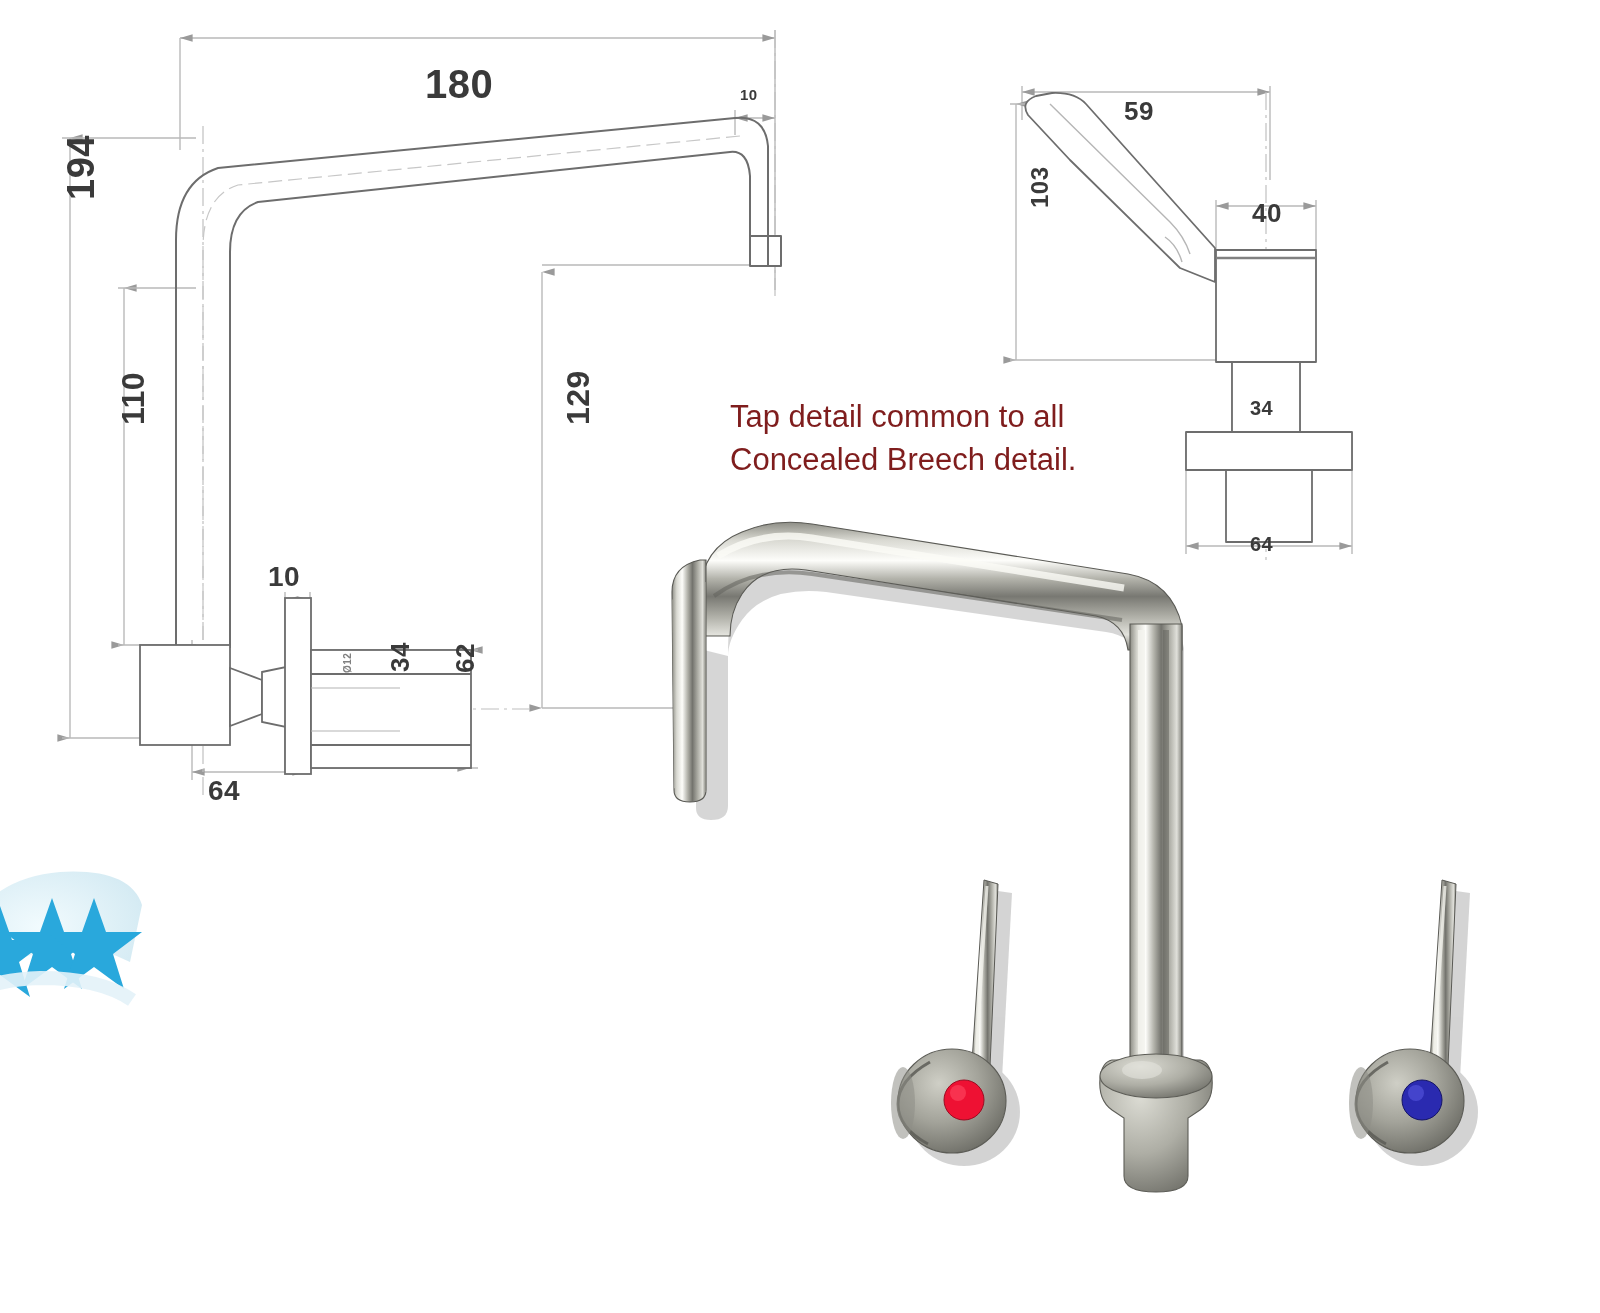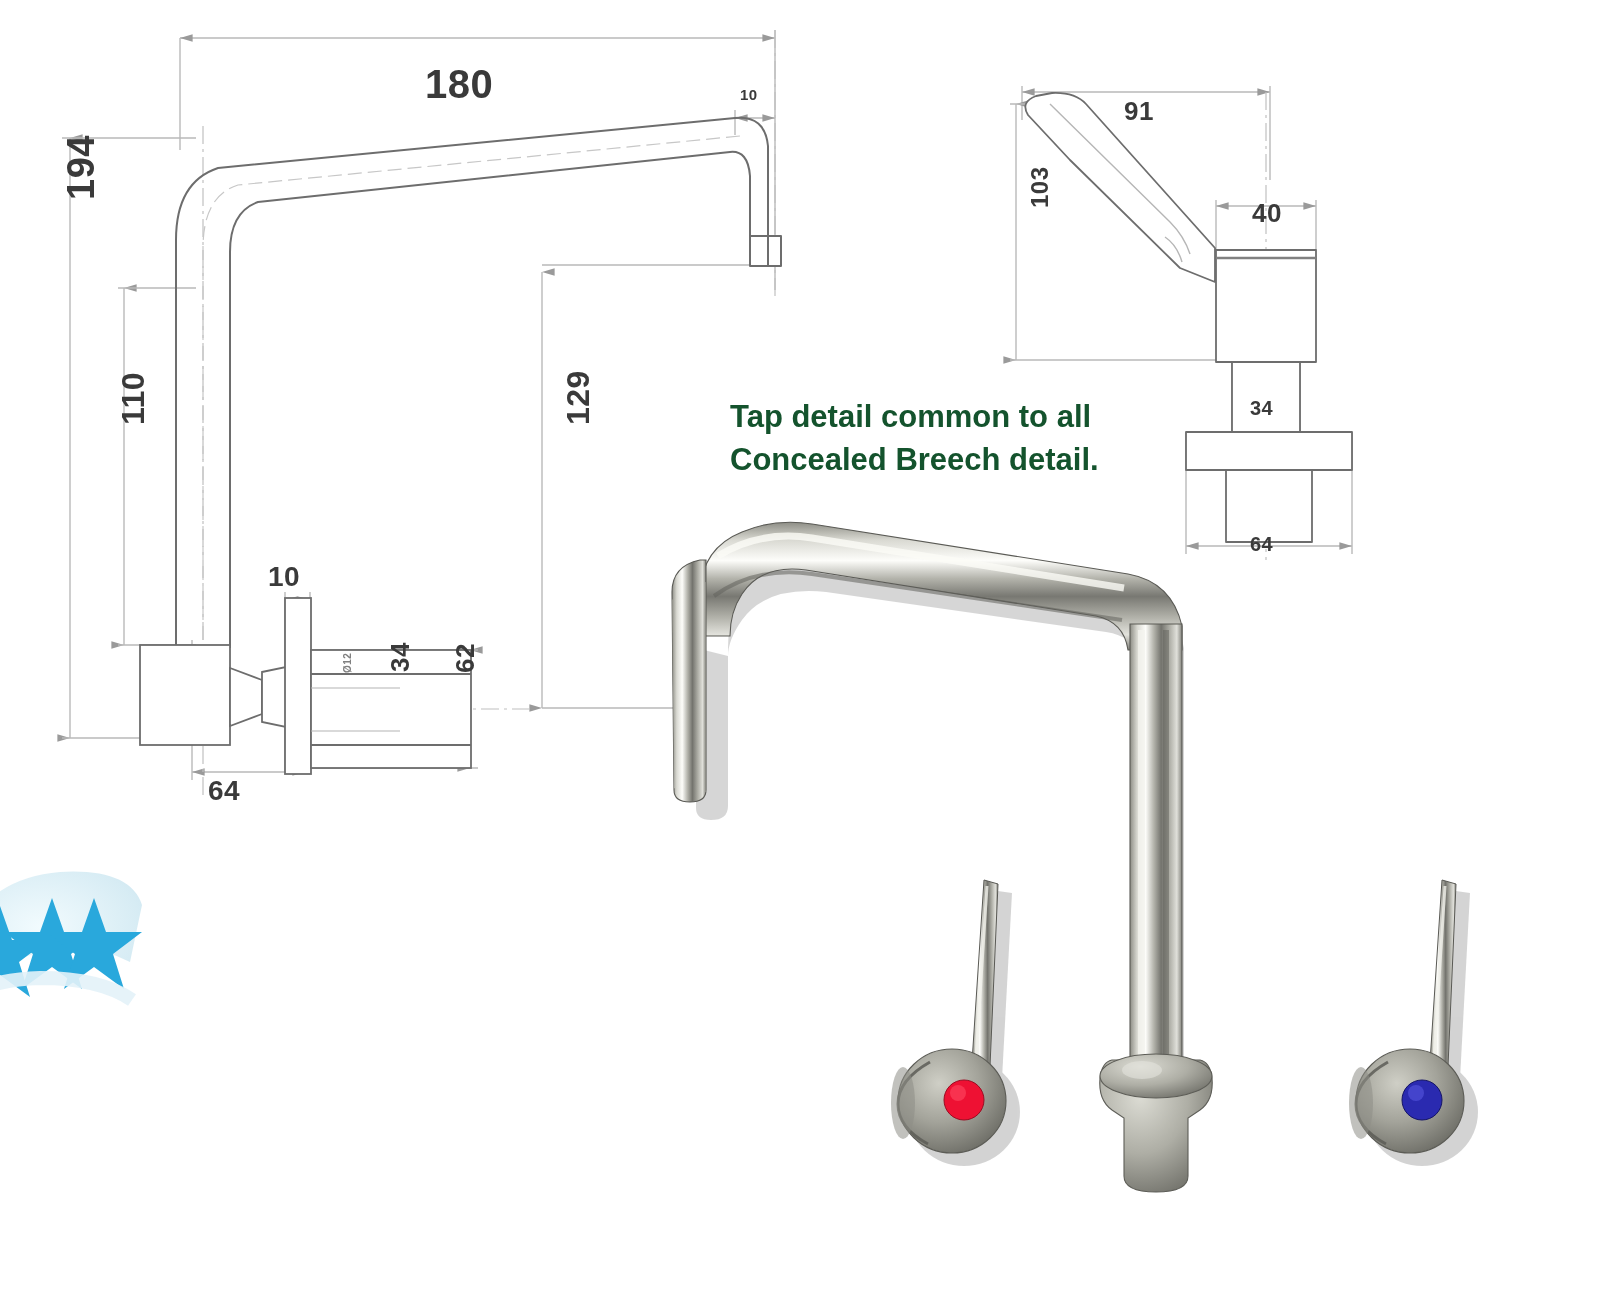--- a/index.html
+++ b/index.html
@@ -56,22 +56,22 @@
   .dim-64b { left: 1250px; top: 533px; font-size: 20px; }
 
   .caption {
     position: absolute;
     left: 730px;
     top: 396px;
     width: 460px;
     font-family: "Liberation Sans", sans-serif;
     font-size: 31px;
     line-height: 1.38;
-    color: #14532d;
-    font-weight: 700;
+    color: #7f1d1d;
+    font-weight: 400;
   }
 </style>
 </head>
 <body>
 
 <div id="page">
 
   <svg class="layer" viewBox="0 0 1600 1313">
     <defs>
       <marker id="arrL" markerWidth="10" markerHeight="8" refX="9" refY="4" orient="auto">
@@ -321,21 +321,21 @@
   <span class="dimtext dim-10top">10</span>
   <span class="dimtext dim-194">194</span>
   <span class="dimtext dim-110">110</span>
   <span class="dimtext dim-129">129</span>
   <span class="dimtext dim-10mid">10</span>
   <span class="dimtext dim-64">64</span>
   <span class="dimtext dim-34">34</span>
   <span class="dimtext dim-62">62</span>
   <span class="dimtext dim-dia">Ø12</span>
 
-  <span class="dimtext dim-91">91</span>
+  <span class="dimtext dim-91">59</span>
   <span class="dimtext dim-103">103</span>
   <span class="dimtext dim-40">40</span>
   <span class="dimtext dim-34b">34</span>
   <span class="dimtext dim-64b">64</span>
 
   <div class="caption">
     <div>Tap detail common to all</div>
     <div>Concealed Breech detail.</div>
   </div>
 

